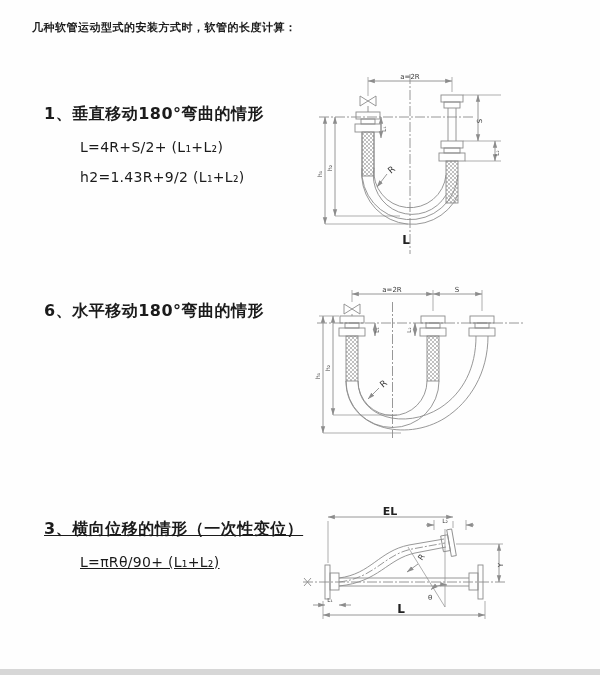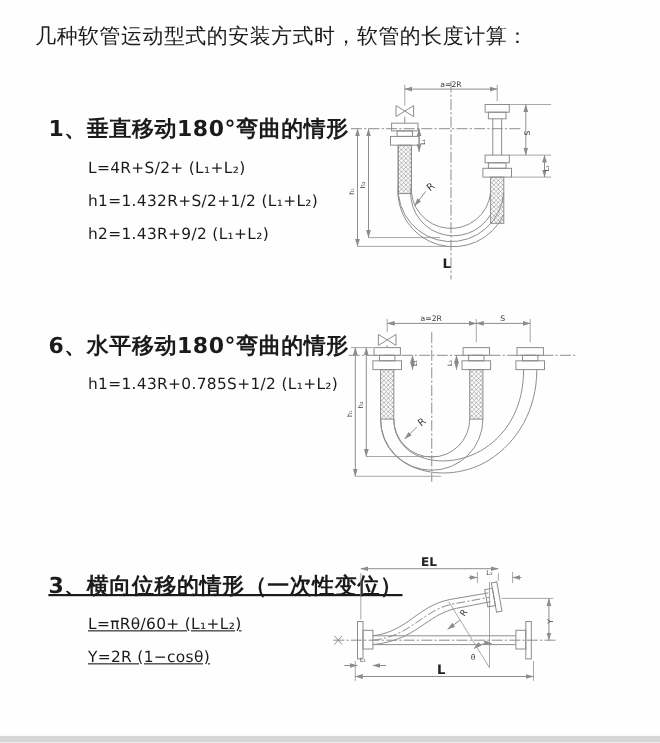--- a/index.html
+++ b/index.html
@@ -2,25 +2,25 @@
 <html><head>
 <meta charset="utf-8">
 <style>
   html,body{margin:0;padding:0;}
   body{
     width:600px;height:675px;position:relative;background:#fefefe;
     font-family:"DejaVu Sans","Liberation Sans",sans-serif;
     color:#1b1b1b;overflow:hidden;
   }
   .page-title{
-    position:absolute;left:32px;top:20px;font-size:19px;font-weight:400;
+    position:absolute;left:32px;top:20px;font-size:11px;font-weight:700;
     letter-spacing:0.5px;
   }
   .section{position:absolute;left:44px;}
-  .sec-heading{font-size:20px;font-weight:700;letter-spacing:0.5px;}
+  .sec-heading{font-size:16px;font-weight:700;letter-spacing:0.5px;}
   .formula{font-size:14px;font-weight:400;margin-left:36px;margin-top:14px;letter-spacing:0.3px;}
   .diagram{position:absolute;}
   svg text{fill:#3c3c3c;font-family:"DejaVu Sans","Liberation Sans",sans-serif;}
   .big-label{fill:#222;font-weight:700;}
   .bottom-strip{position:absolute;left:0;bottom:0;width:600px;height:6px;background:#d7d7d7;}
 </style>
 </head>
 <body>
 
 <svg width="0" height="0" style="position:absolute">
@@ -32,33 +32,30 @@
       <path d="M0,4 L4,0 M0,0 L4,4" stroke="#8c8c8c" stroke-width="0.55"></path>
     </pattern>
   </defs>
 </svg>
 
 <div class="page-title">几种软管运动型式的安装方式时，软管的长度计算：</div>
 
 <div class="section" style="top:104px;">
   <div class="sec-heading">1、垂直移动180°弯曲的情形</div>
   <div class="formula">L=4R+S/2+ (L₁+L₂)</div>
-  <div class="formula">h1=1.432R+S/2+1/2 (L₁+L₂)</div>
   <div class="formula">h2=1.43R+9/2 (L₁+L₂)</div>
 </div>
 
 <div class="section" style="top:301px;">
   <div class="sec-heading">6、水平移动180°弯曲的情形</div>
-  <div class="formula">h1=1.43R+0.785S+1/2 (L₁+L₂)</div>
 </div>
 
 <div class="section" style="top:519px;text-decoration:underline;">
   <div class="sec-heading">3、横向位移的情形（一次性变位）</div>
-  <div class="formula">L=πRθ/60+ (L₁+L₂)</div>
-  <div class="formula">Y=2R (1−cosθ)</div>
+  <div class="formula">L=πRθ/90+ (L₁+L₂)</div>
 </div>
 
 <svg class="diagram" style="left:305px;top:68px;" width="295" height="190" viewBox="0 0 295 190">
   <g stroke="#8c8c8c" stroke-width="0.9" fill="none">
 
     <path d="M105,6 V186" stroke-dasharray="10 2 2 2"></path>
     <path d="M14,49 H170" stroke-dasharray="10 2 2 2"></path>
 
     <g>
       <path d="M55,28 L63,33 L55,38 Z M71,28 L63,33 L71,38 Z"></path>

